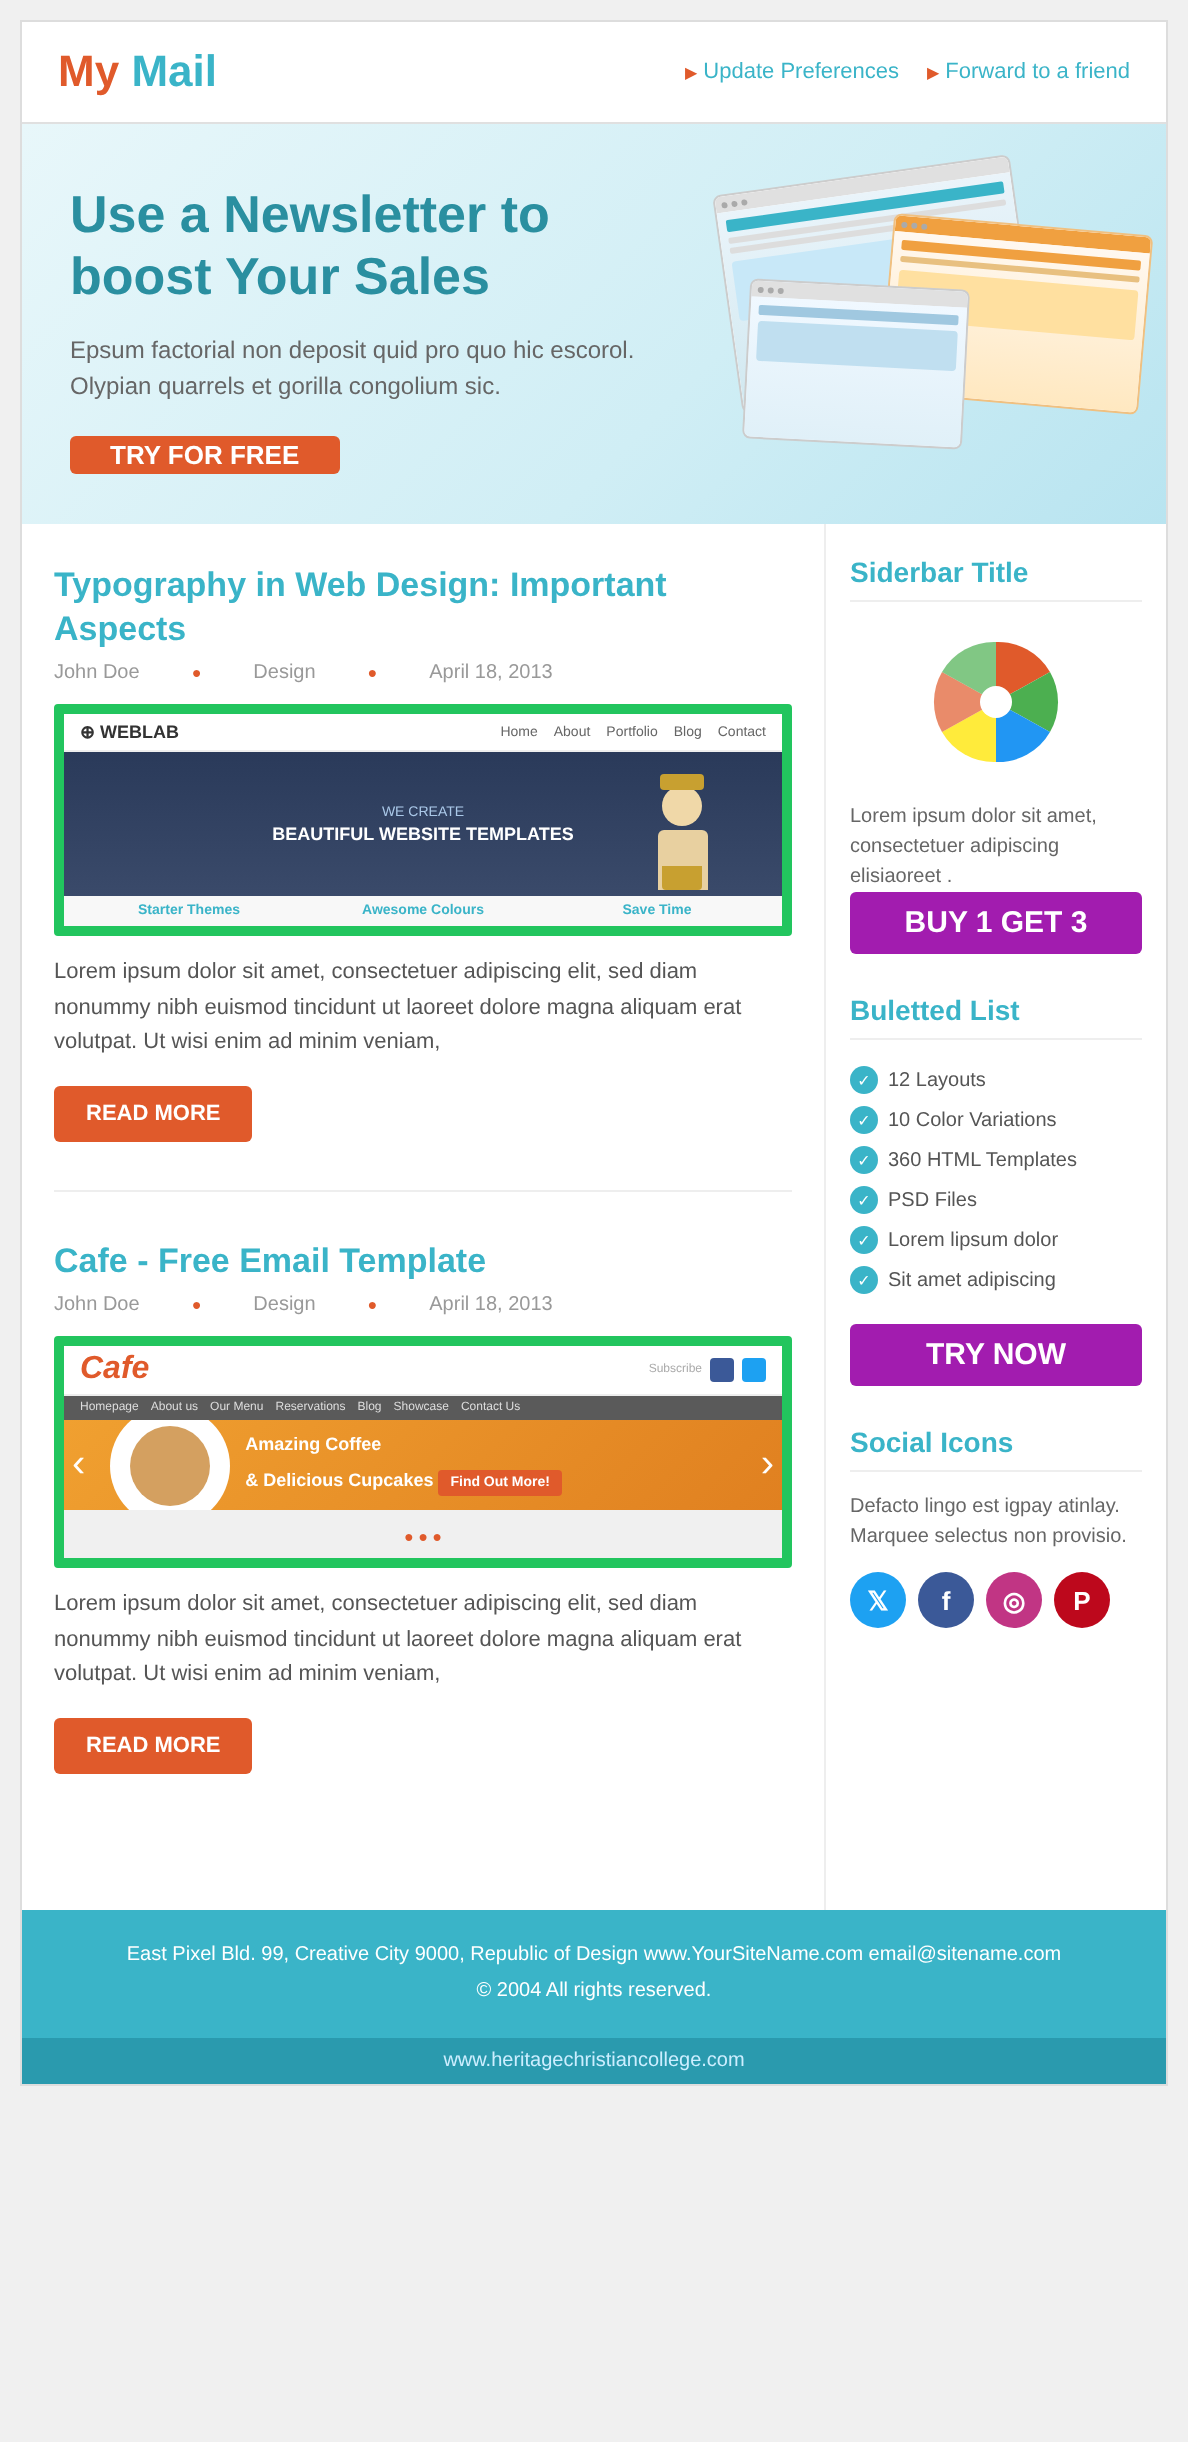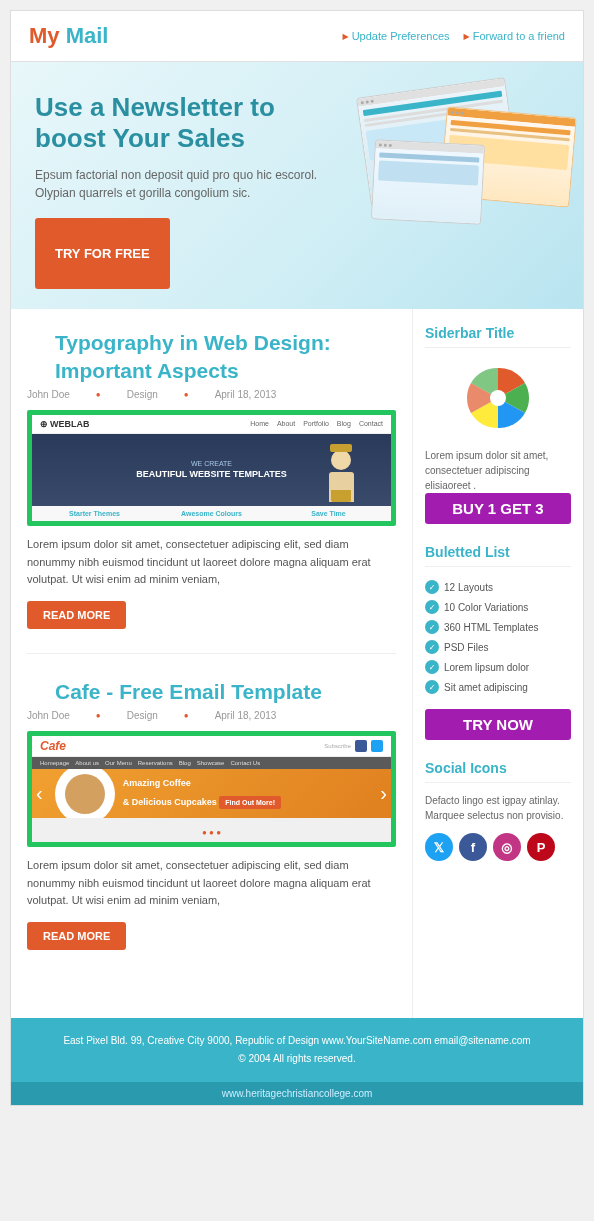--- a/index.html
+++ b/index.html
@@ -71,21 +71,21 @@
     .hero p {
       font-size: 12px;
       color: #666;
       line-height: 1.5;
       margin-bottom: 16px;
     }
     .hero-btn {
       background: #e05a2b;
       color: #fff;
       border: none;
-      padding: 28px 20px;
+      padding: 2px 20px;
       font-size: 13px;
       font-weight: bold;
       border-radius: 3px;
       cursor: pointer;
       text-transform: uppercase;
     }
     .hero-image {
       position: absolute;
       right: -10px;
       top: 10px;
@@ -137,24 +137,23 @@
     }
 
     
     .article {
       margin-bottom: 24px;
       padding-bottom: 24px;
       border-bottom: 1px solid #eee;
     }
     .article h2 {
       color: #3ab4c8;
-      font-size: 21px;
+      font-size: 17px;
       line-height: 1.3;
       margin-bottom: 5px;
-      margin-left: 28px;
     }
     .article-meta {
       font-size: 10px;
       color: #999;
       margin-bottom: 10px;
       display: flex;
       gap: 26px;
       align-items: center;
     }
     .meta-dot { color: #e05a2b; font-size: 8px; }
@@ -259,21 +258,21 @@
     }
     .cafe-header {
       background: #fff;
       padding: 3px 8px;
       display: flex;
       align-items: center;
       gap: 4px;
       border-bottom: 1px solid #eee;
     }
     .cafe-logo-text {
-      font-size: 12px;
+      font-size: 16px;
       font-weight: bold;
       color: #e05a2b;
       font-style: italic;
     }
     .cafe-nav-bar {
       background: #5a5a5a;
       padding: 3px 8px;
       display: flex;
       gap: 6px;
       align-items: center;

